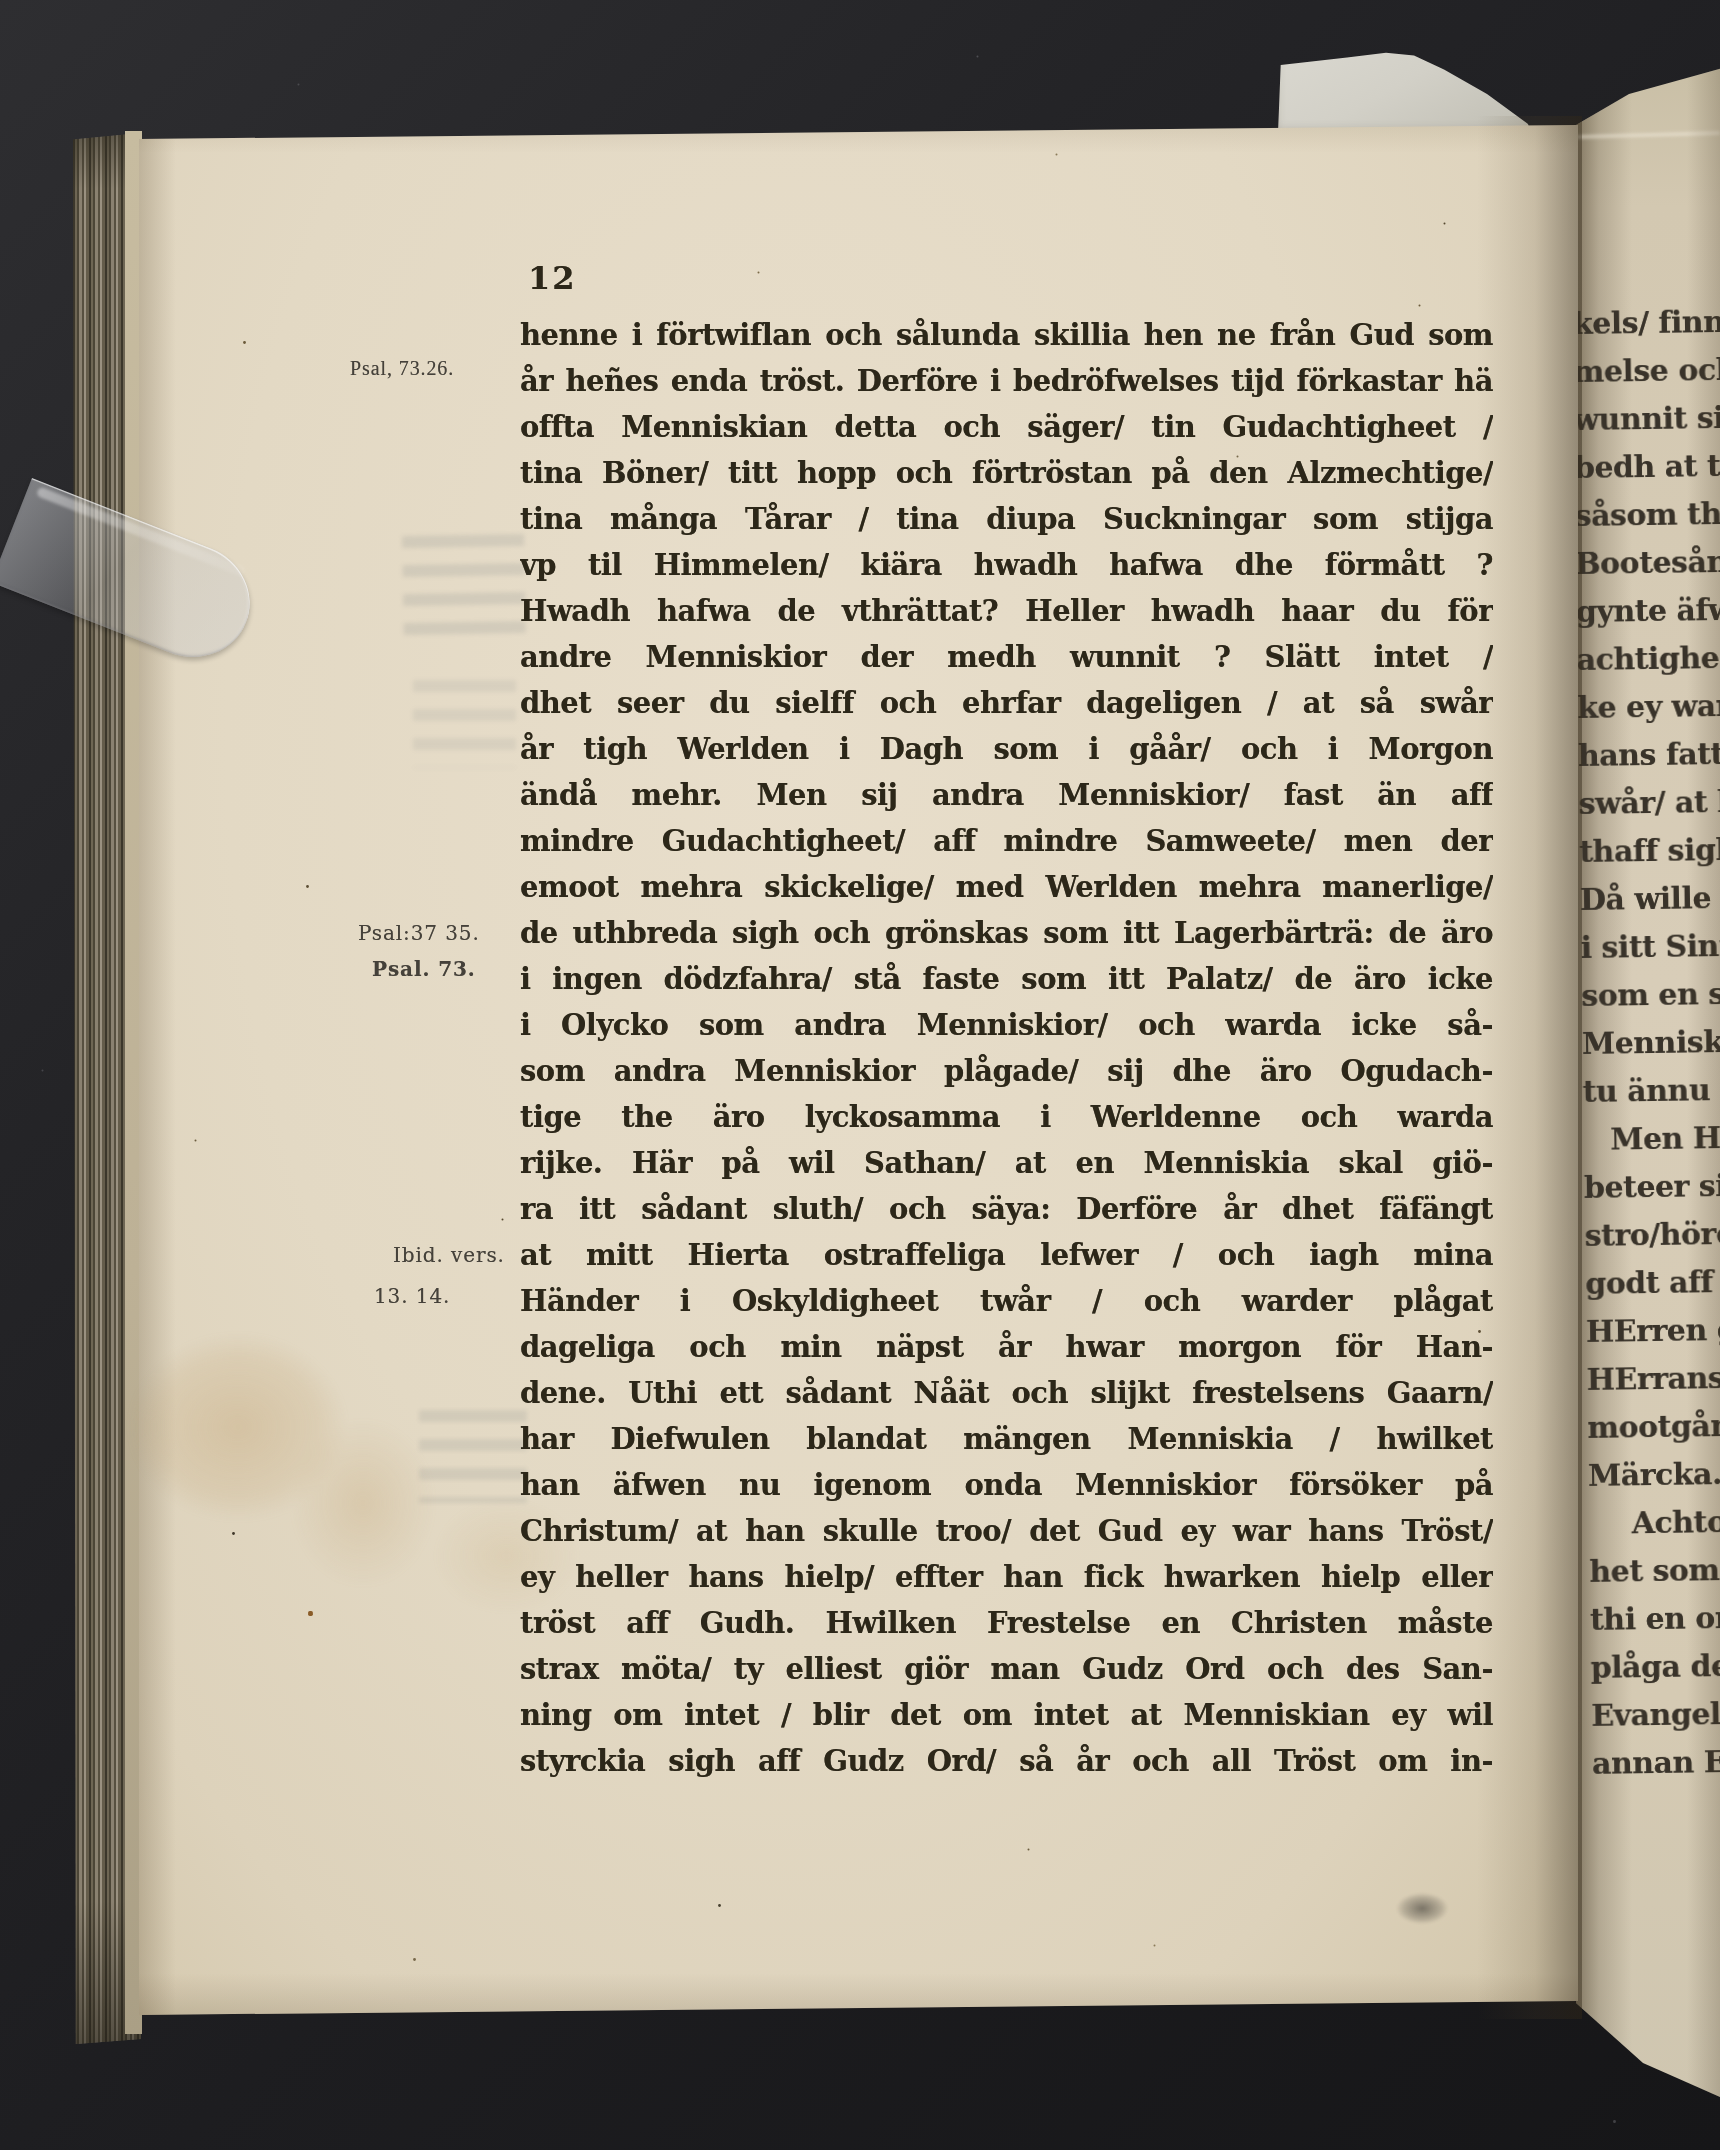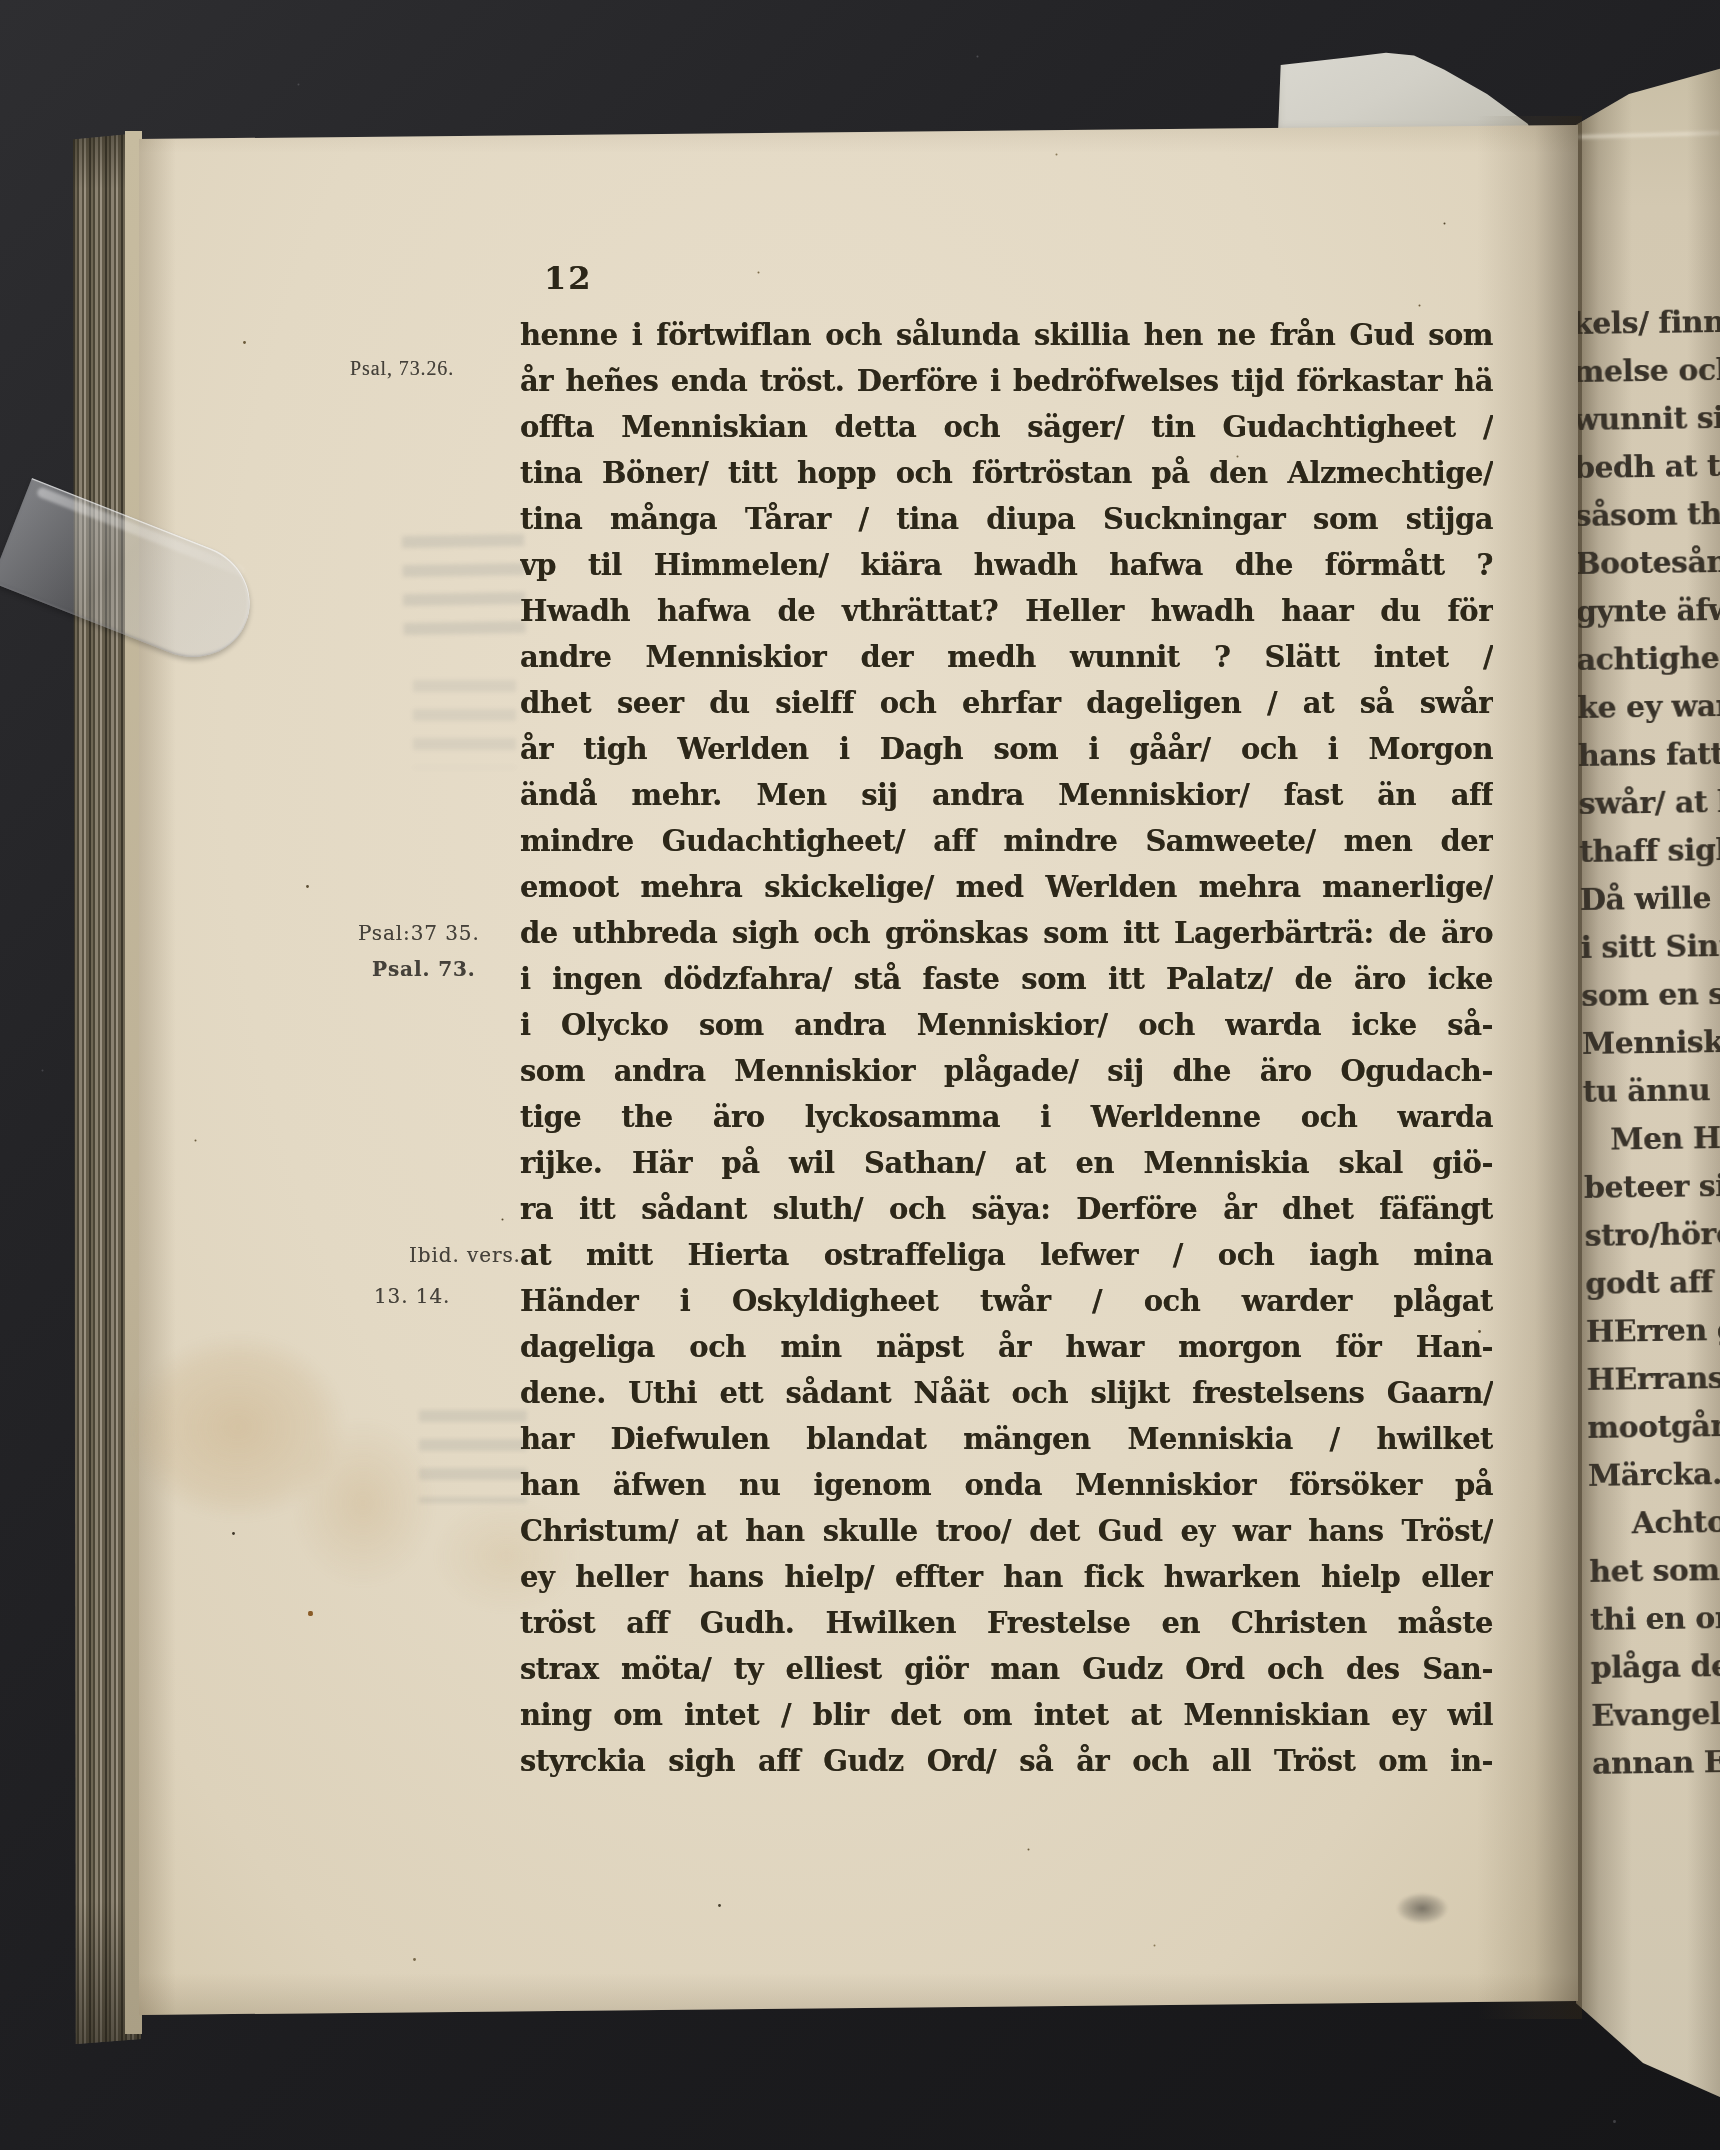--- a/index.html
+++ b/index.html
@@ -94,33 +94,33 @@
       307px 886px 0 0.9px #5d4f35, 195px 1140px 0 0.5px #6b5c3e, 502px 1219px 0 0.5px #55482f,
       1386px 1030px 0 0.5px #6e5f41, 1479px 1331px 0 0.9px #5d4f35, 310px 1613px 0 1.9px #8a5c28,
       233px 1533px 0 0.9px #3f372a, 719px 1905px 0 0.9px #47402f, 1028px 1849px 0 0.5px #6b5c3e,
       414px 1959px 0 0.9px #77684a, 1154px 1945px 0 0.5px #8a7a58, 1419px 305px 0 0.5px #6b5a3a;
   }
   .bg-dust{position:absolute;left:0;top:0;width:0.9px;height:0.9px;z-index:1;border-radius:50%;
     box-shadow:1656px 140px 0 0.9px #55555a,298px 84px 0 0.5px #4a4a4e,1614px 2121px 0 0.9px #404044,
       977px 56px 0 0.5px #4e4e52,42px 1070px 0 0.5px #45454a;}
   
   .page-number{
-    position:absolute;left:544px;top:259px;z-index:5;
+    position:absolute;left:528px;top:259px;z-index:5;
     font-size:32px;font-weight:bold;color:#2c2719;letter-spacing:1.9px;
     text-shadow:0 0 0.5px rgba(44,39,25,.6);
   }
   .margin-notes{position:absolute;inset:0;z-index:5;}
   .margin-note{
     position:absolute;font-size:20px;color:#45413a;letter-spacing:0.9px;white-space:nowrap;
     text-shadow:0 0 0.5px rgba(69,65,58,.5);
   }
   .margin-note:nth-child(1){left:350px;top:357px;font-family:Liberation Serif, serif;}
   .margin-note:nth-child(2){left:358px;top:921px;}
   .margin-note:nth-child(3){left:372px;top:957px;font-weight:bold;}
-  .margin-note:nth-child(4){left:393px;top:1243px;margin-left:16px;}
+  .margin-note:nth-child(4){left:393px;top:1243px;}
   .margin-note:nth-child(5){left:374px;top:1284px;}
   .main-text{position:absolute;left:520px;top:313px;width:973px;z-index:5;}
   .text-line{
     height:46px;line-height:45px;font-size:29px;font-weight:bold;color:#2c2719;
     text-align:justify;text-align-last:justify;word-spacing:2.3px;letter-spacing:-0.5px;
     text-shadow:0 0 0.5px rgba(44,39,25,.55);overflow:hidden;
   }
   
   .gutter-shadow{
     position:absolute;left:1477px;top:116px;width:105px;height:1903px;z-index:6;

